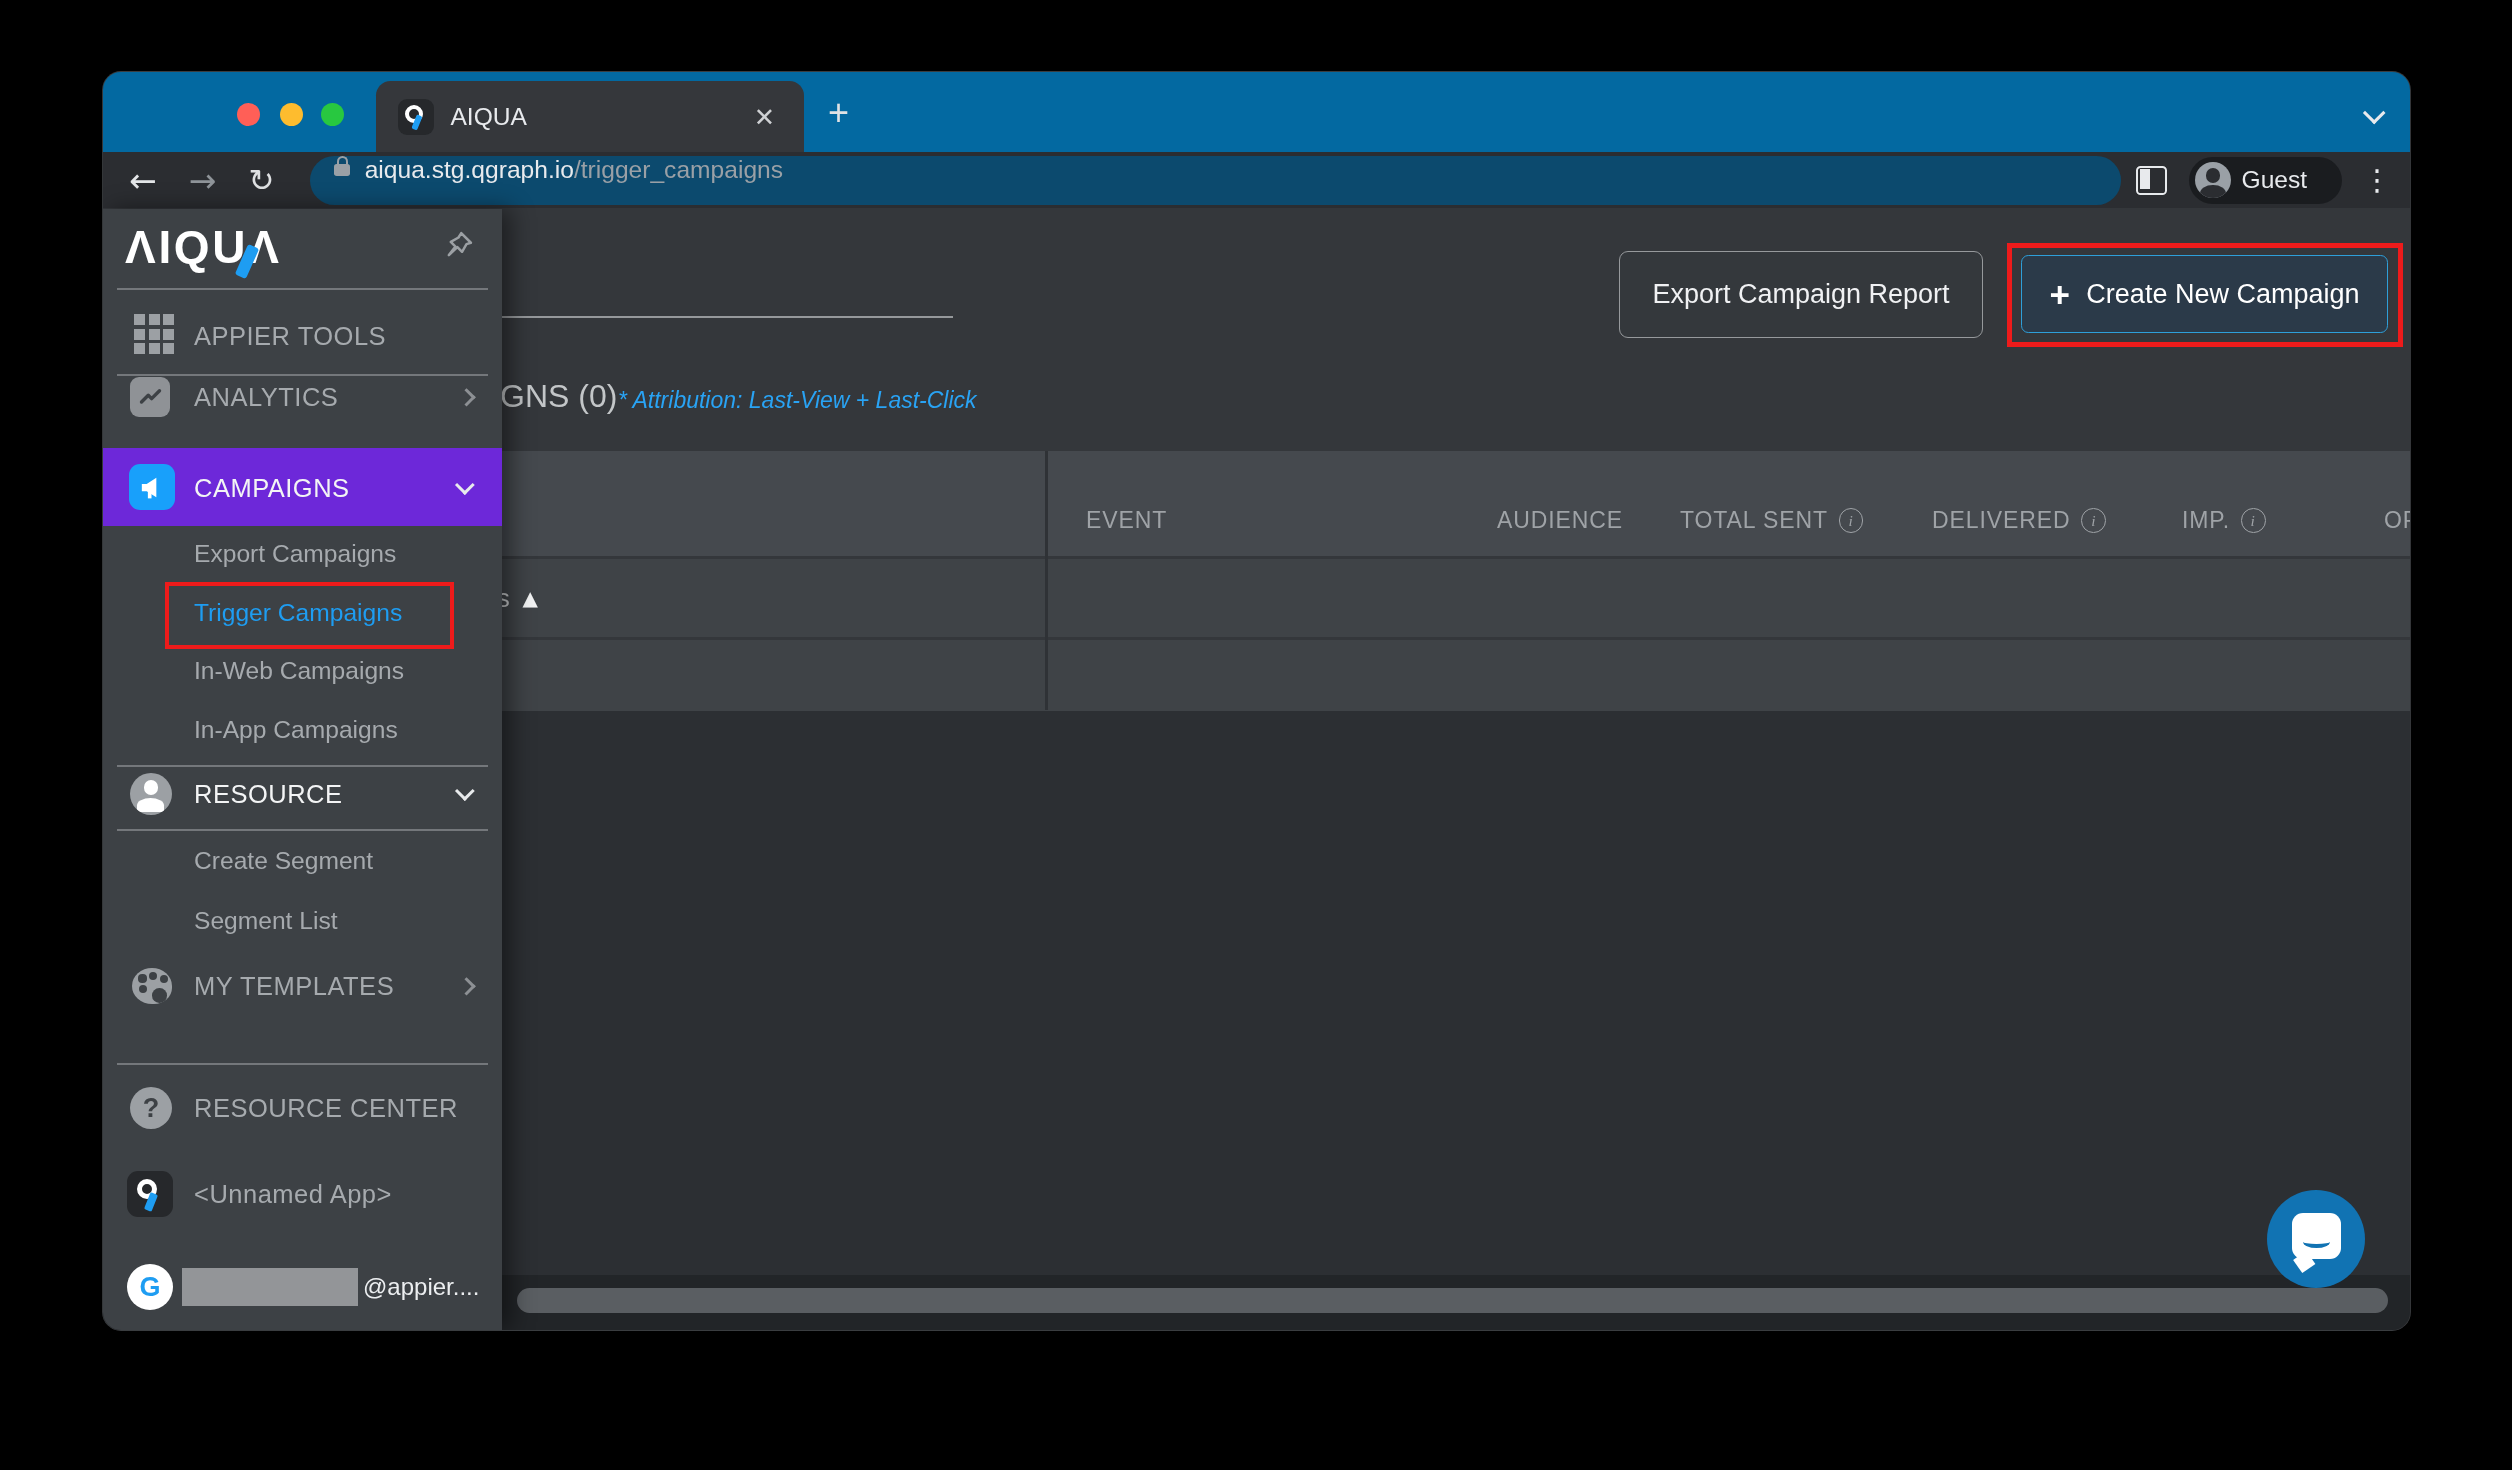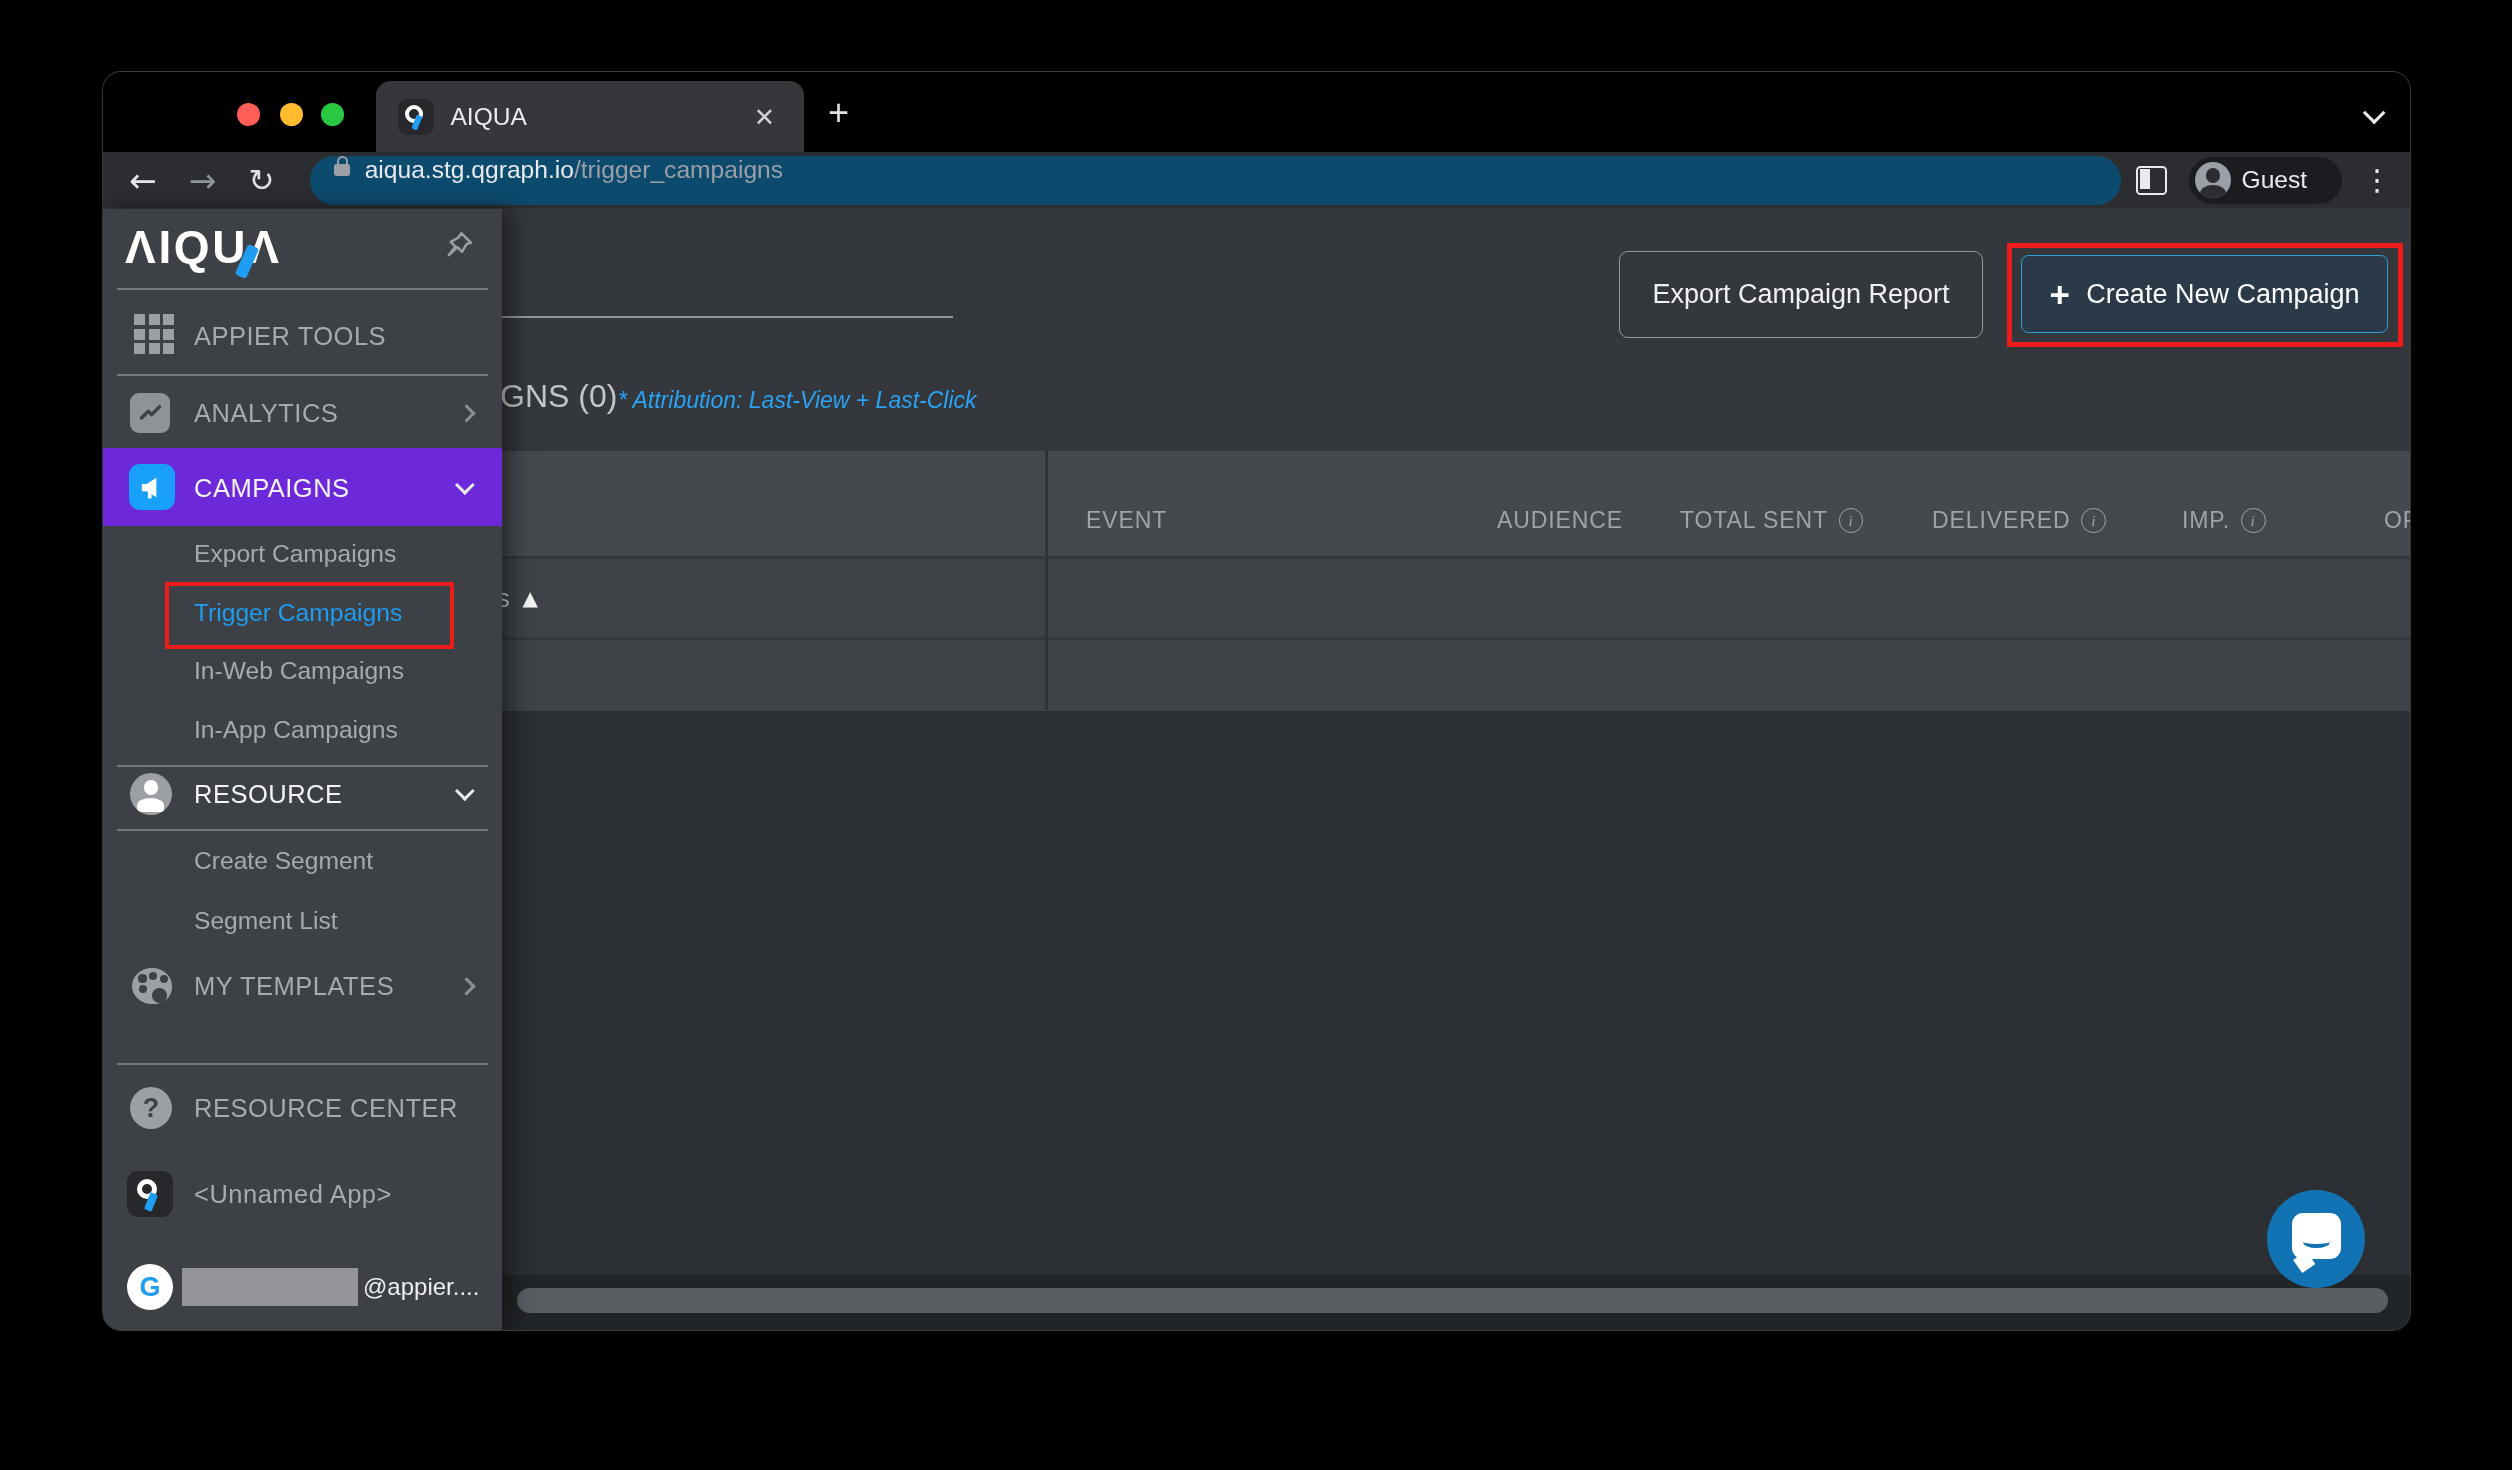--- a/index.html
+++ b/index.html
@@ -5,21 +5,21 @@
   * { margin:0; padding:0; box-sizing:border-box; }
   html,body { background:#000; }
   body { font-family:"Liberation Sans", sans-serif; }
   .stage { position:relative; width:2512px; height:1471px; background:#000; overflow:hidden; }
 
   
   .window { position:absolute; left:103px; top:72px; width:2307px; height:1258px;
             border-radius:18px; overflow:hidden; background:#34373b; box-shadow:0 0 0 0.9px #3a3d40; }
 
   
-  .tabstrip { position:absolute; left:0; top:0; width:100%; height:80px; background:#000000; }
+  .tabstrip { position:absolute; left:0; top:0; width:100%; height:80px; background:#0369a1; }
   .tl { position:absolute; top:31px; width:23px; height:23px; border-radius:50%; }
   .tl.red { left:134px; background:#ff5f57; }
   .tl.yellow { left:177px; background:#febc2e; }
   .tl.green { left:218px; background:#28c840; }
   .tab { position:absolute; left:273px; top:9px; width:428px; height:71px; background:#35373b;
          border-radius:14.6px 14.6px 0 0; display:flex; align-items:center; }
   .favicon { position:relative; width:36px; height:36px; margin-left:22px; background:#26282b;
              border-radius:9px; flex:0 0 auto; }
   .favicon .ring { position:absolute; left:7.3px; top:6.4px; width:18px; height:18px; border:4.6px solid #fff; border-radius:50%; }
   .favicon .slash { position:absolute; left:15.5px; top:16.4px; width:6.4px; height:14.6px; background:#1e9df2;
@@ -277,21 +277,21 @@
               <div></div>
               <div></div>
               <div></div>
               <div></div>
               <div></div>
           </div>
           <div class="nav-label">APPIER TOOLS</div>
         </div>
         <div class="sb-div" style="top:165px"></div>
 
-        <div class="nav-row" style="top:172px;height:64px">
+        <div class="nav-row" style="top:156px;height:64px">
           <div class="sq-icon">
             <svg width="27" height="27" viewBox="0 0 24 24">
                 <polyline points="4,16 10,10 13,13 20,6" fill="none" stroke="#3d4145" stroke-width="3" stroke-linecap="round" stroke-linejoin="round"></polyline>
               </svg>
           </div>
           <div class="nav-label">ANALYTICS</div>
           <div class="chev-r"></div>
         </div>
 
         <div class="campaigns-band">

